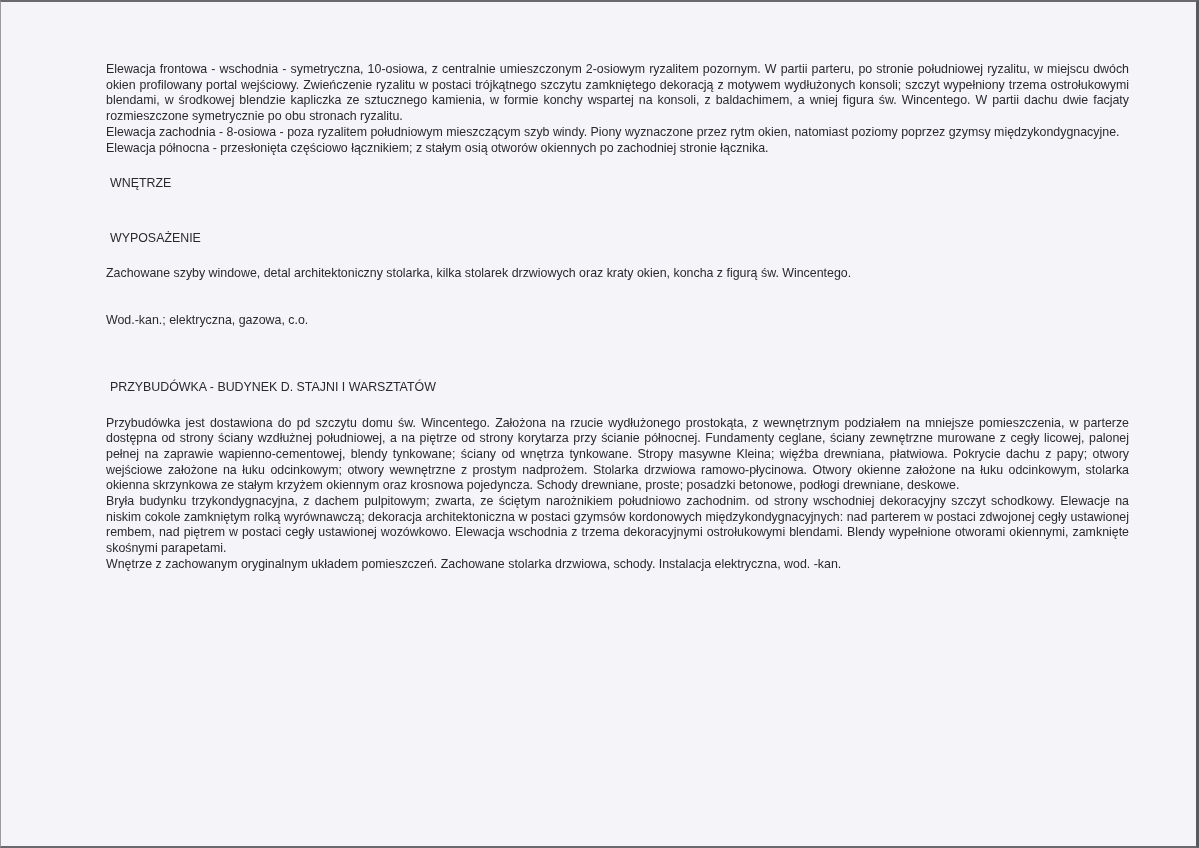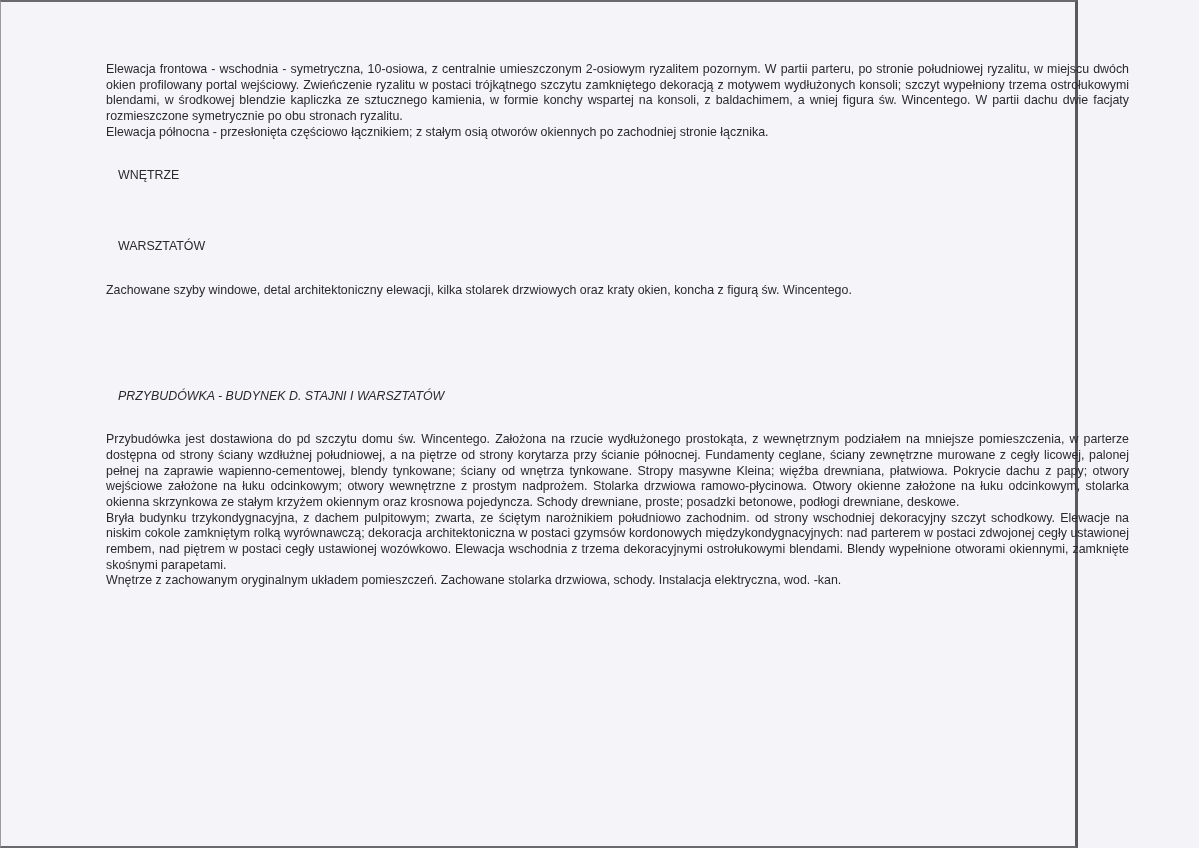--- a/index.html
+++ b/index.html
@@ -5,21 +5,21 @@
     html, body {
       margin: 0;
       padding: 0;
       width: 1199px;
       height: 848px;
       overflow: hidden;
       background: #f3f3f8;
     }
     .page {
       position: relative;
-      width: 1078px;
+      width: 1199px;
       height: 848px;
       background: #f4f4f9;
       box-sizing: border-box;
       border-top: 2px solid #6a6a6e;
       border-right: 3px solid #5a5a5e;
       border-bottom: 2px solid #6a6a6e;
       border-left: 1px solid #9a9aa0;
     }
     .content {
       position: absolute;
@@ -29,57 +29,59 @@
       font-family: "Liberation Sans", sans-serif;
       font-size: 12.4px;
       line-height: 15.7px;
       color: #2a2a2e;
     }
     .para {
       margin: 0;
       text-align: justify;
     }
     .heading {
-      margin: 12px;
+      margin: 4px;
       text-transform: none;
     }
     .gap-sm { height: 15.7px; }
     .gap-lg { height: 47px; }
-    .italic { font-style: italic; }
+    .italic { }
   </style>
 </head>
 <body>
 
 <div class="page">
   <div class="content">
 
     <section>
       <p class="para">Elewacja frontowa - wschodnia - symetryczna, 10-osiowa, z centralnie umieszczonym 2-osiowym ryzalitem pozornym. W partii parteru, po stronie południowej ryzalitu, w miejscu dwóch okien profilowany portal wejściowy. Zwieńczenie ryzalitu w postaci trójkątnego szczytu zamkniętego dekoracją z motywem wydłużonych konsoli; szczyt wypełniony trzema ostrołukowymi blendami, w środkowej blendzie kapliczka ze sztucznego kamienia, w formie konchy wspartej na konsoli, z baldachimem, a wniej figura św. Wincentego. W partii dachu dwie facjaty rozmieszczone symetrycznie po obu stronach ryzalitu.</p>
+      <p class="para">Elewacja zachodnia - 8-osiowa - poza ryzalitem południowym mieszczącym szyb windy. Piony wyznaczone przez rytm okien, natomiast poziomy poprzez gzymsy międzykondygnacyjne.</p>
       <p class="para">Elewacja północna - przesłonięta częściowo łącznikiem; z stałym osią otworów okiennych po zachodniej stronie łącznika.</p>
     </section>
 
     <div class="gap-sm"></div>
 
     <section>
       <p class="heading">WNĘTRZE</p>
       <div class="gap-sm"></div>
     </section>
 
     <div class="gap-sm"></div>
 
     <section>
-      <p class="heading">WARSZTATÓW</p>
+      <p class="heading">WYPOSAŻENIE</p>
       <div class="gap-sm"></div>
-      <p class="para">Zachowane szyby windowe, detal architektoniczny elewacji, kilka stolarek drzwiowych oraz kraty okien, koncha z figurą św. Wincentego.</p>
+      <p class="para">Zachowane szyby windowe, detal architektoniczny stolarka, kilka stolarek drzwiowych oraz kraty okien, koncha z figurą św. Wincentego.</p>
     </section>
 
     <div class="gap-sm"></div>
 
     <section>
       <div class="gap-sm"></div>
+      <p class="para">Wod.-kan.; elektryczna, gazowa, c.o.</p>
     </section>
 
     <div class="gap-lg"></div>
 
     <section>
       <p class="heading italic">PRZYBUDÓWKA - BUDYNEK D. STAJNI I WARSZTATÓW</p>
       <div class="gap-sm"></div>
       <p class="para">Przybudówka jest dostawiona do pd szczytu domu św. Wincentego. Założona na rzucie wydłużonego prostokąta, z wewnętrznym podziałem na mniejsze pomieszczenia, w parterze dostępna od strony ściany wzdłużnej południowej, a na piętrze od strony korytarza przy ścianie północnej. Fundamenty ceglane, ściany zewnętrzne murowane z cegły licowej, palonej pełnej na zaprawie wapienno-cementowej, blendy tynkowane; ściany od wnętrza tynkowane. Stropy masywne Kleina; więźba drewniana, płatwiowa. Pokrycie dachu z papy; otwory wejściowe założone na łuku odcinkowym; otwory wewnętrzne z prostym nadprożem. Stolarka drzwiowa ramowo-płycinowa. Otwory okienne założone na łuku odcinkowym, stolarka okienna skrzynkowa ze stałym krzyżem okiennym oraz krosnowa pojedyncza. Schody drewniane, proste; posadzki betonowe, podłogi drewniane, deskowe.</p>
       <p class="para">Bryła budynku trzykondygnacyjna, z dachem pulpitowym; zwarta, ze ściętym narożnikiem południowo zachodnim. od strony wschodniej dekoracyjny szczyt schodkowy. Elewacje na niskim cokole zamkniętym rolką wyrównawczą; dekoracja architektoniczna w postaci gzymsów kordonowych międzykondygnacyjnych: nad parterem w postaci zdwojonej cegły ustawionej rembem, nad piętrem w postaci cegły ustawionej wozówkowo. Elewacja wschodnia z trzema dekoracyjnymi ostrołukowymi blendami. Blendy wypełnione otworami okiennymi, zamknięte skośnymi parapetami.</p>
       <p class="para">Wnętrze z zachowanym oryginalnym układem pomieszczeń. Zachowane stolarka drzwiowa, schody. Instalacja elektryczna, wod. -kan.</p>

